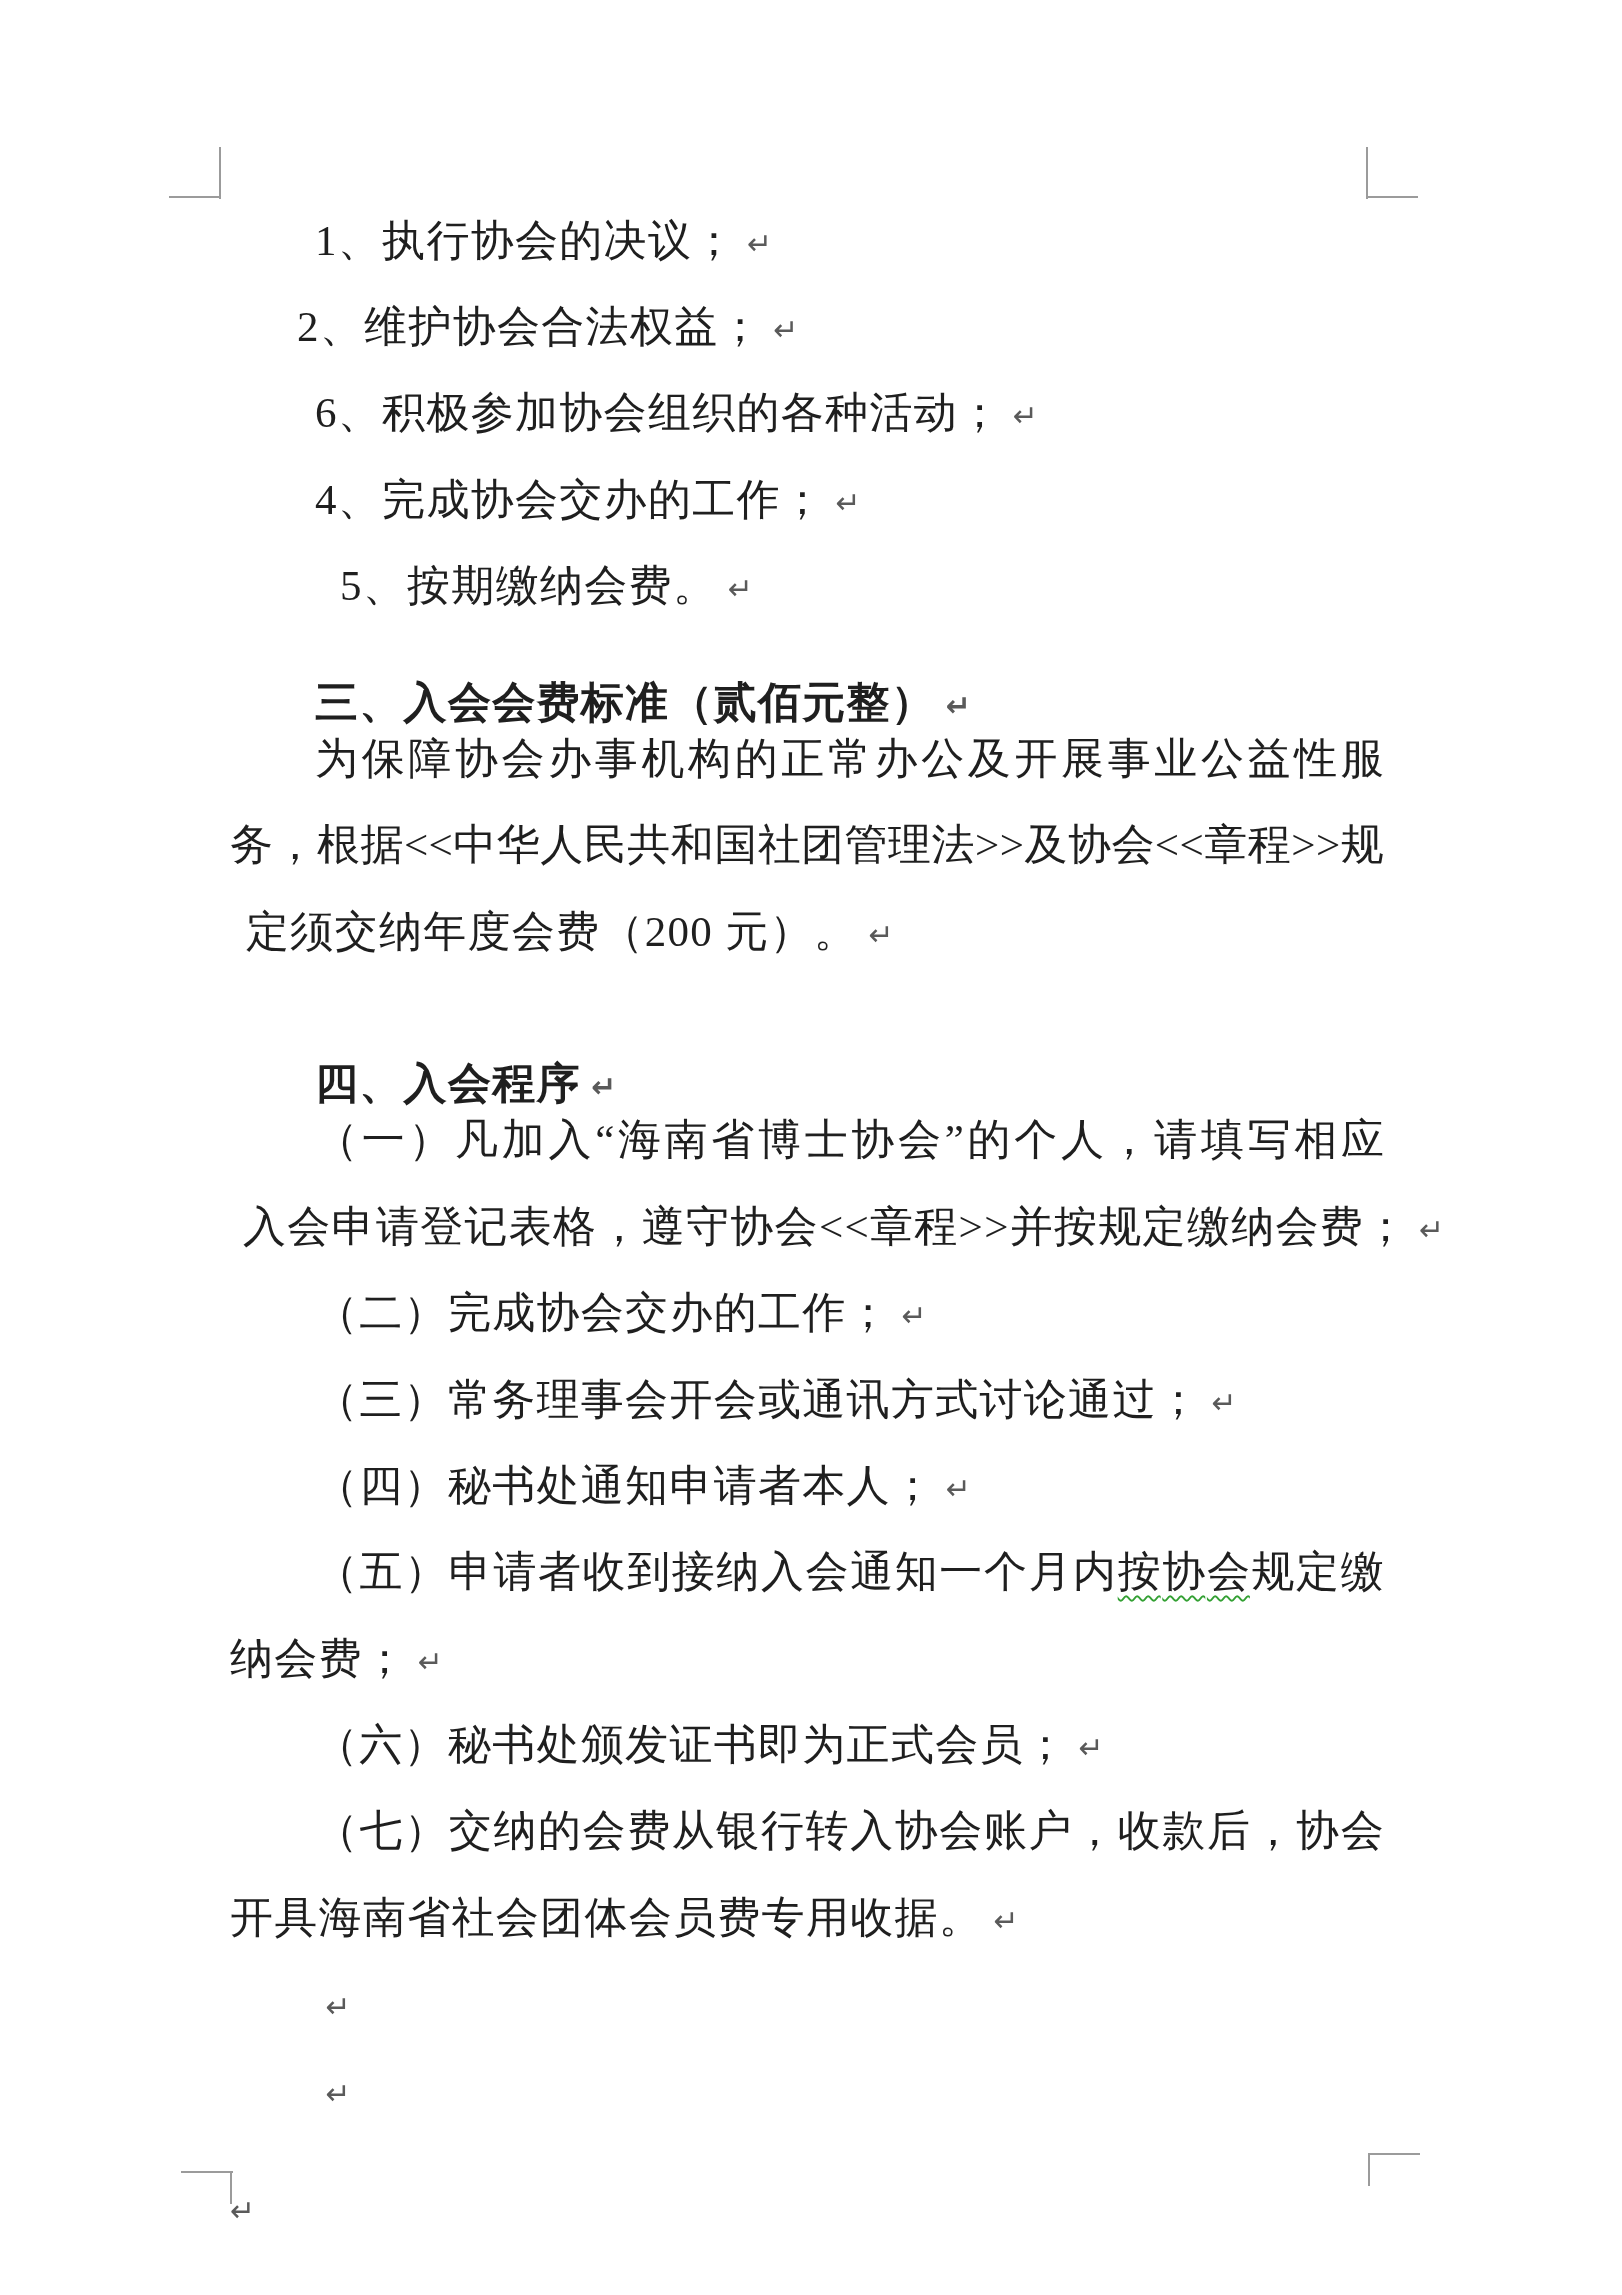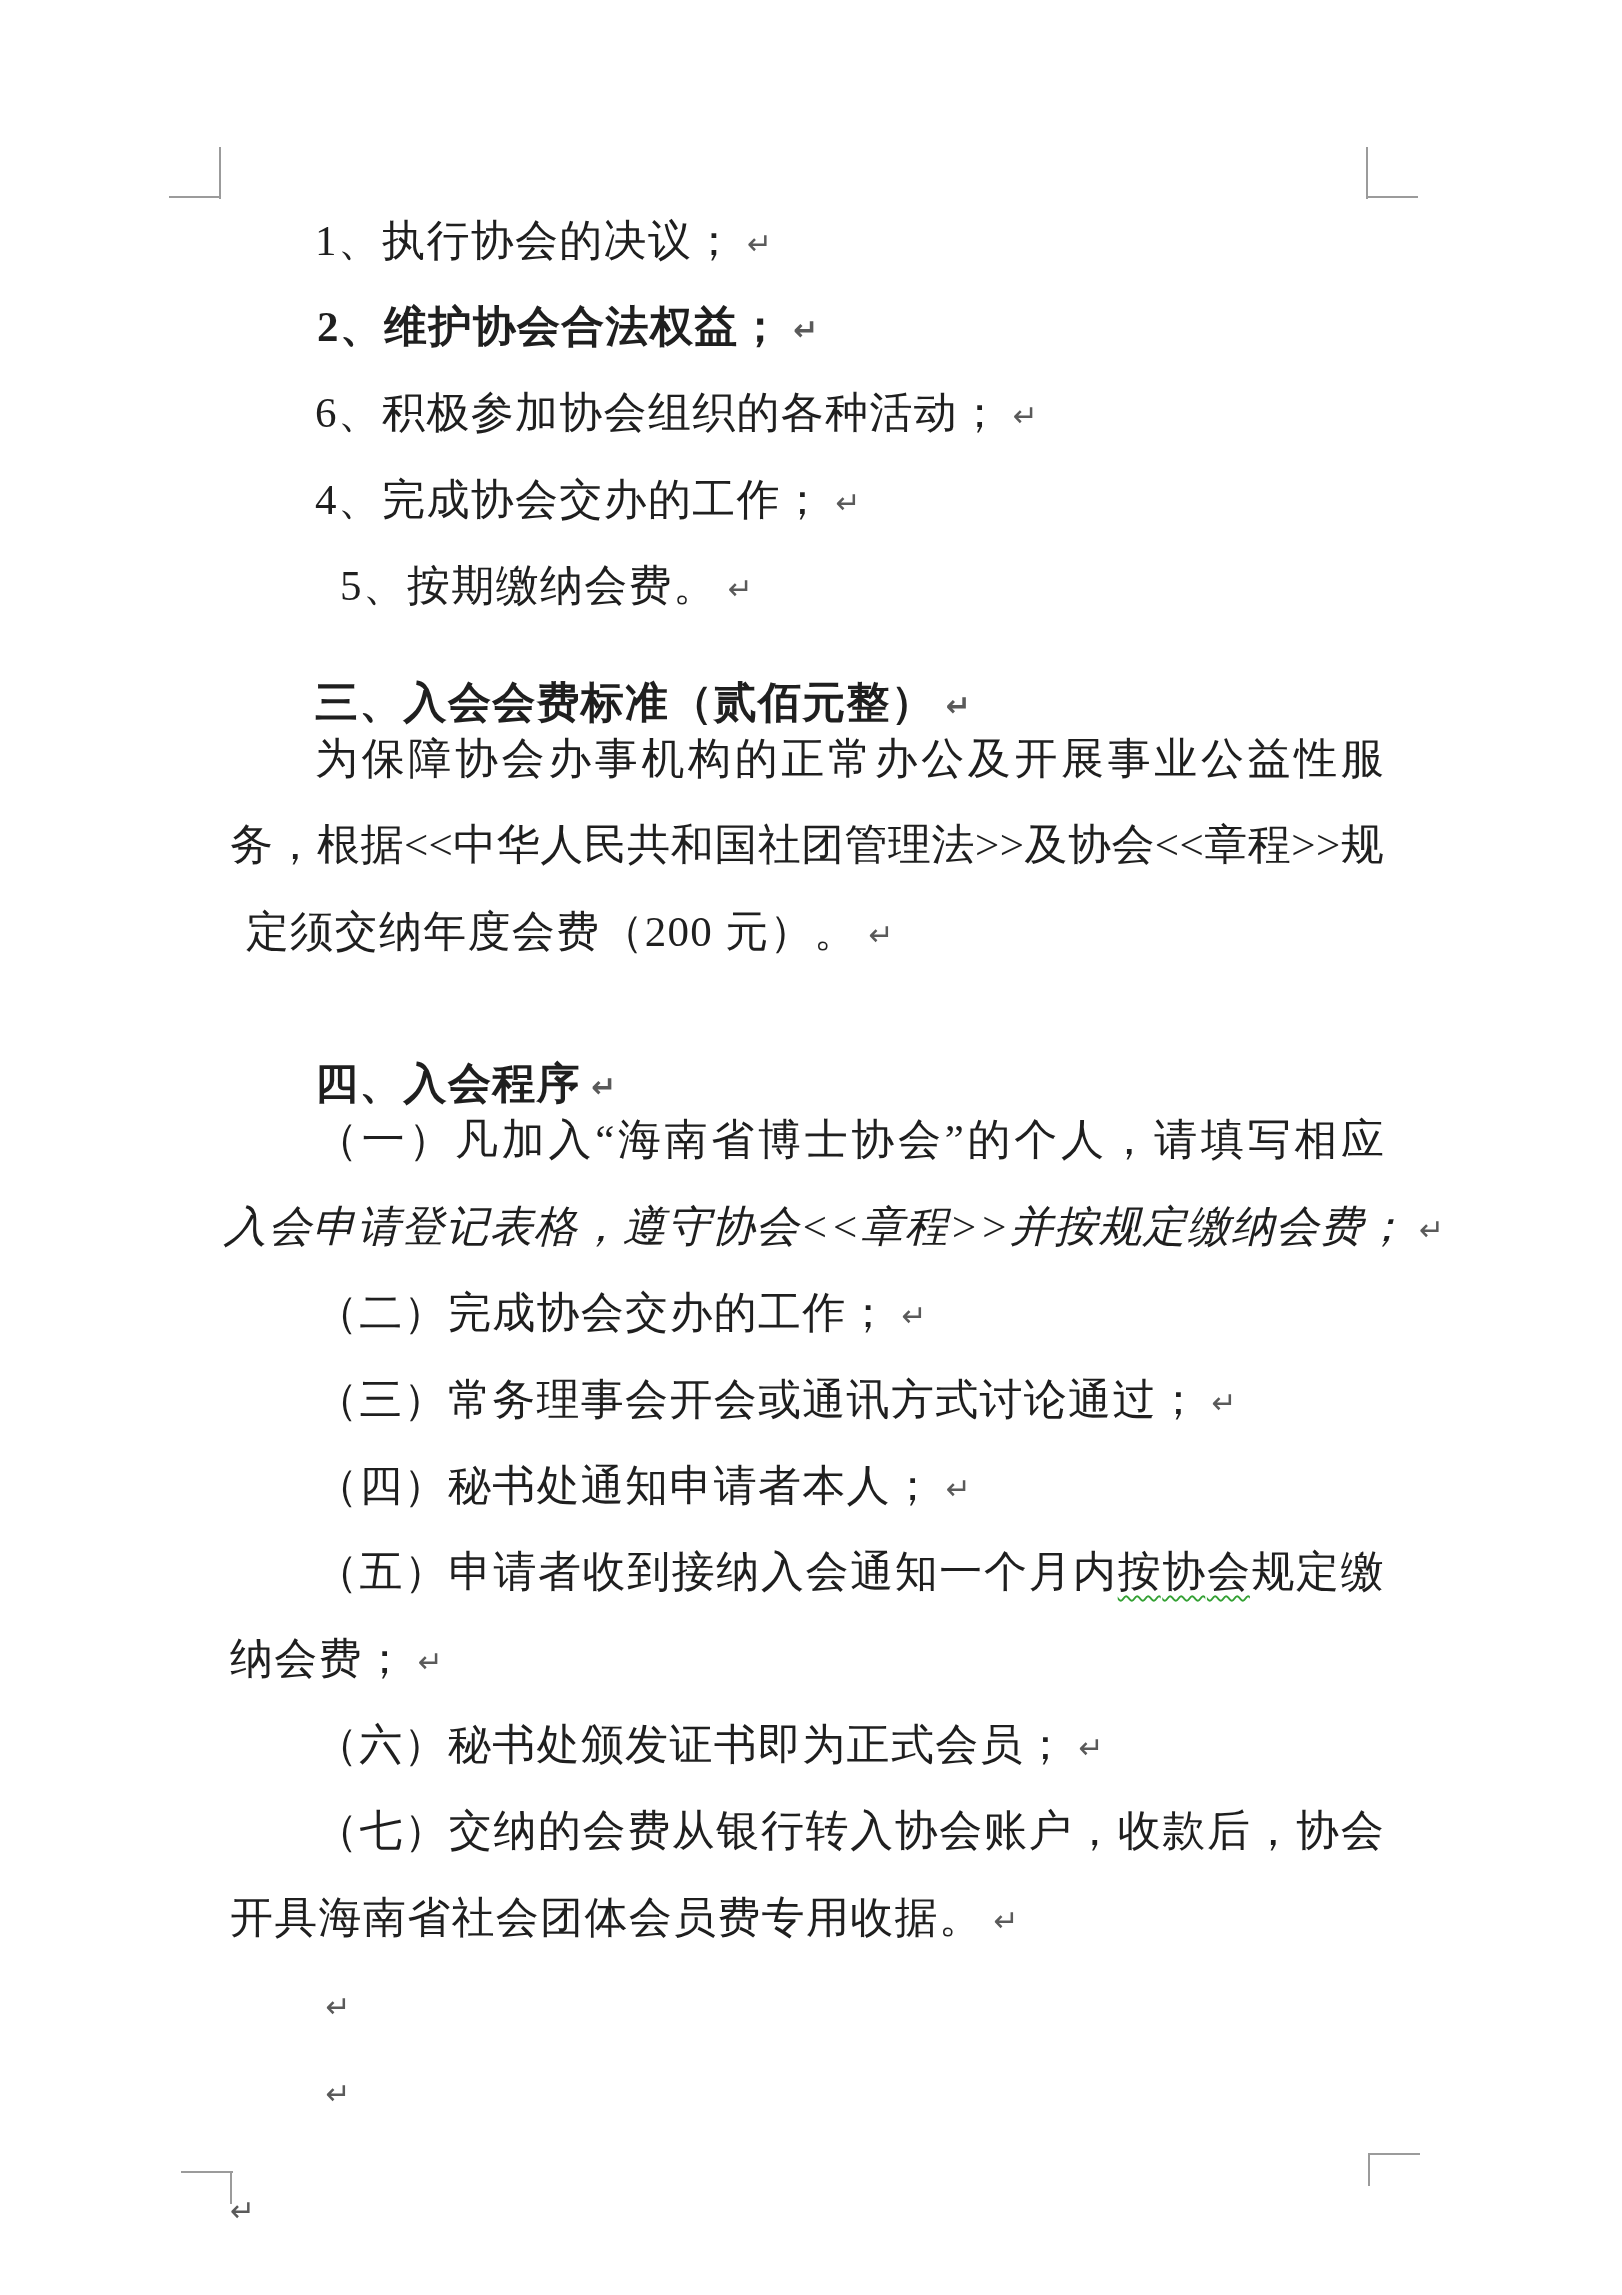--- a/index.html
+++ b/index.html
@@ -60,21 +60,21 @@
   <div class="mark" style="left:1366px;top:196px;width:52px;height:2px;"></div>
 
   <div class="mark" style="left:181px;top:2171px;width:52px;height:2px;"></div>
   <div class="mark" style="left:230px;top:2171px;width:2px;height:33px;"></div>
 
   <div class="mark" style="left:1368px;top:2153px;width:52px;height:2px;"></div>
   <div class="mark" style="left:1368px;top:2153px;width:2px;height:33px;"></div>
 
   <div id="doc-lines">
       <div class="line" style="left: 315px; top: 211px;"><span>1、执行协会的决议；</span><span class="pilcrow">↵</span></div>
-      <div class="line" style="left: 317px; top: 297px; font-weight: bold;"><span>2、维护协会合法权益；</span><span class="pilcrow">↵</span></div>
+      <div class="line" style="left: 297px; top: 297px;"><span>2、维护协会合法权益；</span><span class="pilcrow">↵</span></div>
       <div class="line" style="left: 315px; top: 383px;"><span>6、积极参加协会组织的各种活动；</span><span class="pilcrow">↵</span></div>
       <div class="line" style="left: 315px; top: 470px;"><span>4、完成协会交办的工作；</span><span class="pilcrow">↵</span></div>
       <div class="line" style="left: 315px; top: 556px; margin-left: 25px;"><span>5、按期缴纳会费。</span><span class="pilcrow">↵</span></div>
       <div class="line bold" style="left: 315px; top: 643px;"><span>三、入会会费标准（贰佰元整）</span><span class="pilcrow">↵</span></div>
       <div class="line fill" style="left: 315px; top: 729px; width: 1069px;">
         <span class="ch">为</span>
         <span class="ch">保</span>
         <span class="ch">障</span>
         <span class="ch">协</span>
         <span class="ch">会</span>
@@ -150,21 +150,21 @@
         <span class="ch">的</span>
         <span class="ch">个</span>
         <span class="ch">人</span>
         <span class="ch">，</span>
         <span class="ch">请</span>
         <span class="ch">填</span>
         <span class="ch">写</span>
         <span class="ch">相</span>
         <span class="ch">应</span>
       </div>
-      <div class="line" style="left: 224px; top: 1197px; font-style: italic;"><span>入会申请登记表格，遵守协会&lt;&lt;章程&gt;&gt;并按规定缴纳会费；</span><span class="pilcrow">↵</span></div>
+      <div class="line" style="left: 243px; top: 1197px;"><span>入会申请登记表格，遵守协会&lt;&lt;章程&gt;&gt;并按规定缴纳会费；</span><span class="pilcrow">↵</span></div>
       <div class="line" style="left: 315px; top: 1283px;"><span>（二）完成协会交办的工作；</span><span class="pilcrow">↵</span></div>
       <div class="line" style="left: 315px; top: 1370px;"><span>（三）常务理事会开会或通讯方式讨论通过；</span><span class="pilcrow">↵</span></div>
       <div class="line" style="left: 315px; top: 1456px;"><span>（四）秘书处通知申请者本人；</span><span class="pilcrow">↵</span></div>
       <div class="line fill" style="left: 315px; top: 1542px; width: 1069px;">
         <span class="ch">（</span>
         <span class="ch">五</span>
         <span class="ch">）</span>
         <span class="ch">申</span>
         <span class="ch">请</span>
         <span class="ch">者</span>

